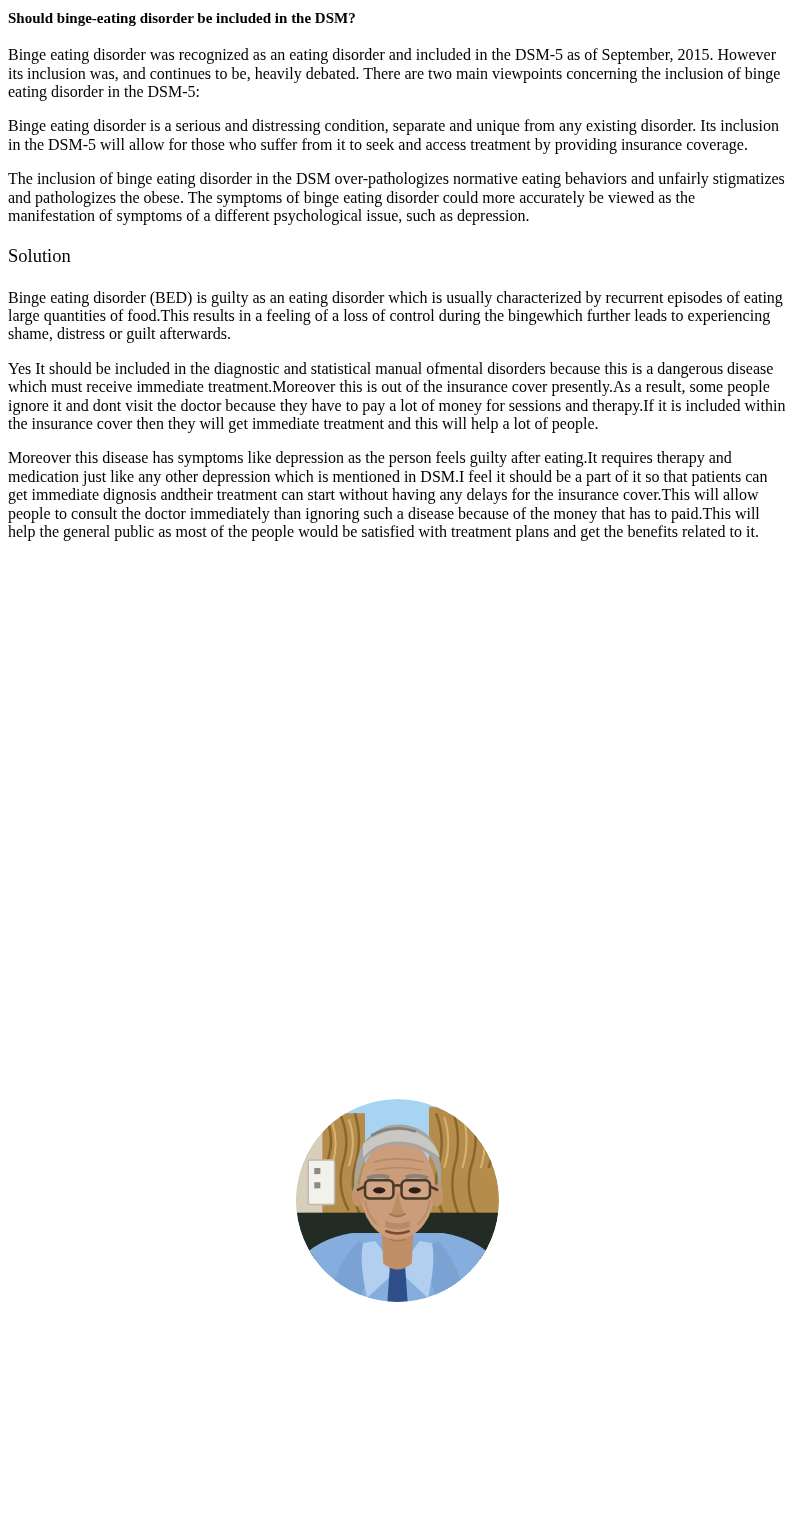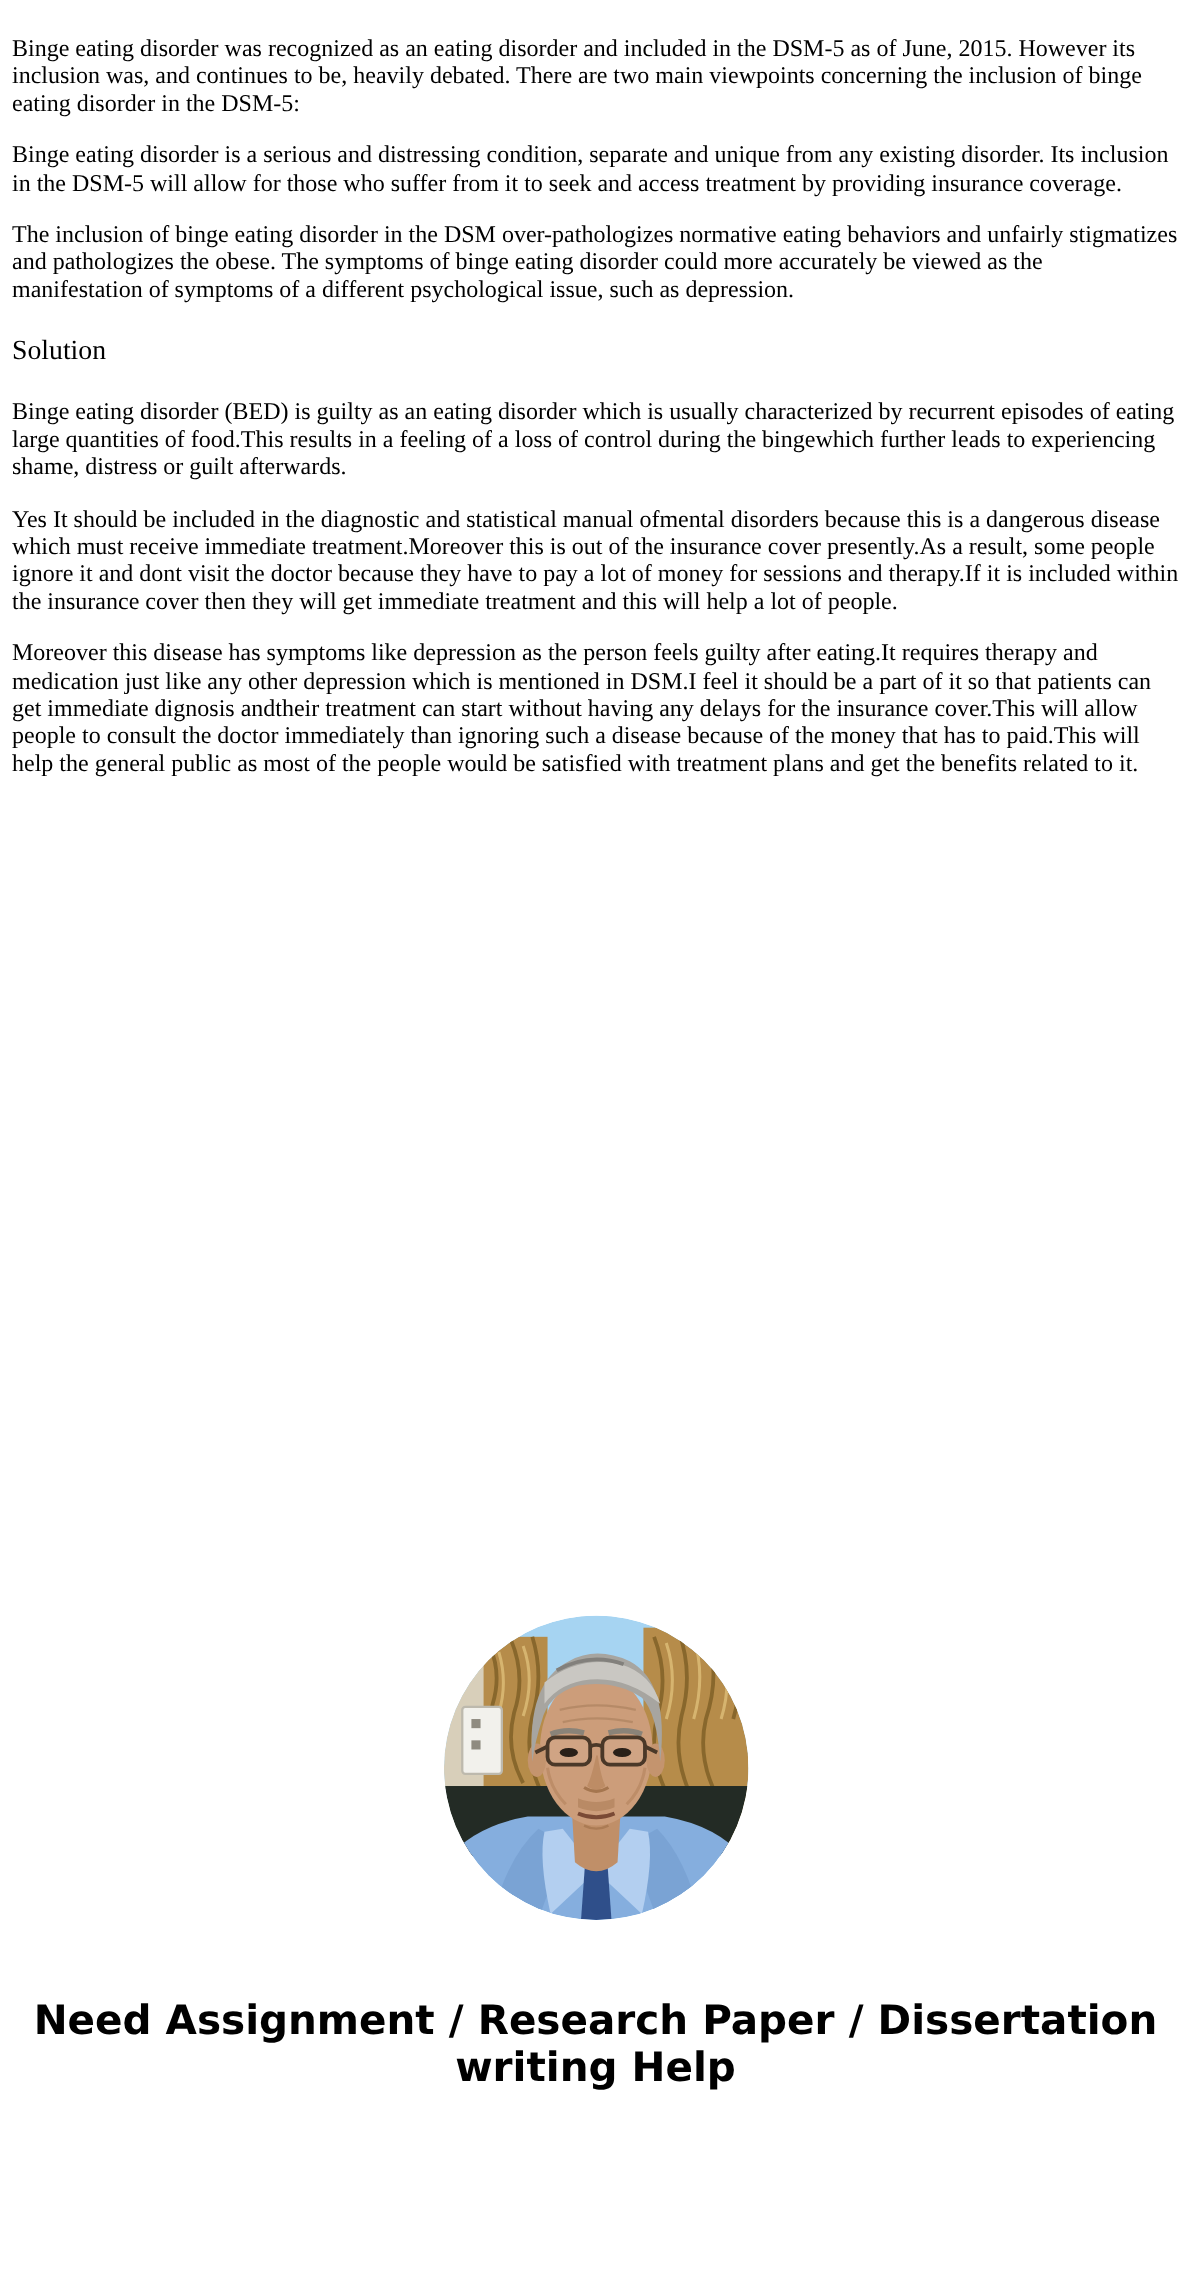--- a/index.html
+++ b/index.html
@@ -54,22 +54,23 @@
   }
   .promo-footer .promo-contact {
     margin: 0 auto;
   }
 </style>
 </head>
 <body>
 
 <div class="doc">
 
+  <div class="doc-title">Should binge-eating disorder be included in the DSM?</div>
 
-  <p>Binge eating disorder was recognized as an eating disorder and included in the DSM-5 as of June, 2015. However its inclusion was, and continues to be, heavily debated. There are two main viewpoints concerning the inclusion of binge eating disorder in the DSM-5:</p>
+  <p>Binge eating disorder was recognized as an eating disorder and included in the DSM-5 as of September, 2015. However its inclusion was, and continues to be, heavily debated. There are two main viewpoints concerning the inclusion of binge eating disorder in the DSM-5:</p>
 
   <p>Binge eating disorder is a serious and distressing condition, separate and unique from any existing disorder. Its inclusion in the DSM-5 will allow for those who suffer from it to seek and access treatment by providing insurance coverage.</p>
 
   <p>The inclusion of binge eating disorder in the DSM over-pathologizes normative eating behaviors and unfairly stigmatizes and pathologizes the obese. The symptoms of binge eating disorder could more accurately be viewed as the manifestation of symptoms of a different psychological issue, such as depression.</p>
 
 
   <div class="solution-heading">Solution</div>
 
   <p>Binge eating disorder (BED) is guilty as an eating disorder which is usually characterized by recurrent episodes of eating large quantities of food.This results in a feeling of a loss of control during the bingewhich further leads to experiencing shame, distress or guilt afterwards.</p>
 
@@ -149,14 +150,13 @@
         <path d="M92,138 Q100,142 108,138" fill="none" stroke="#a5764f" stroke-width="1.5" opacity="0.8"></path>
 
         <path d="M68,100 Q70,114 80,124" fill="none" stroke="#b0805a" stroke-width="2" opacity="0.55"></path>
         <path d="M132,100 Q130,114 120,124" fill="none" stroke="#b0805a" stroke-width="2" opacity="0.55"></path>
       </g>
     </svg>
   </span>
 </div>
 
 <div class="promo-footer">
-  <div class="promo-heading">Need Assignment / Research Paper / Dissertation writing Help</div>
 </div>
 
 </body></html>

